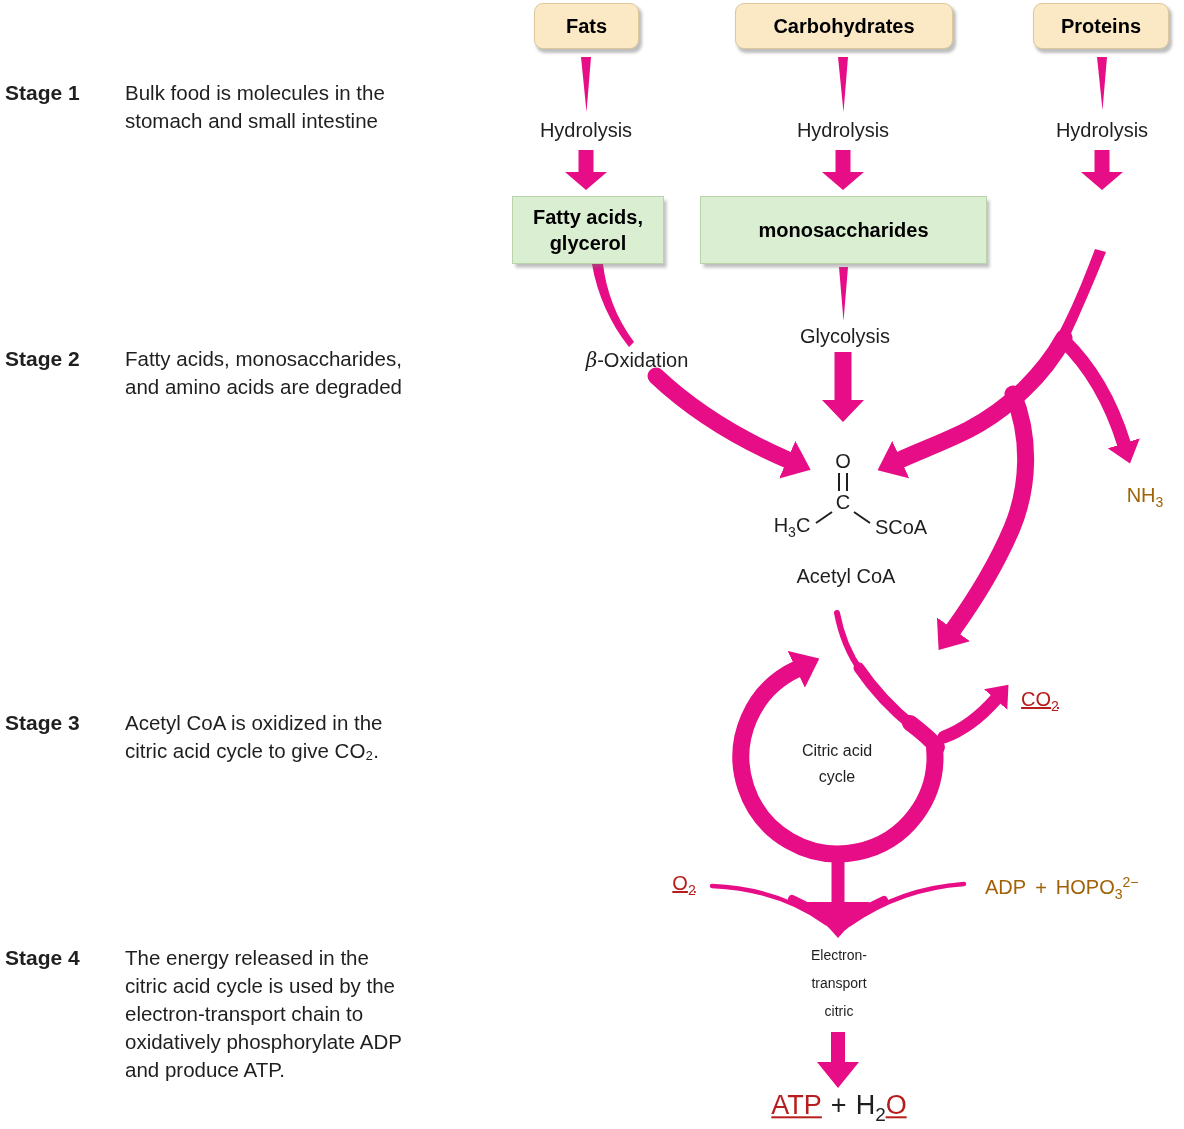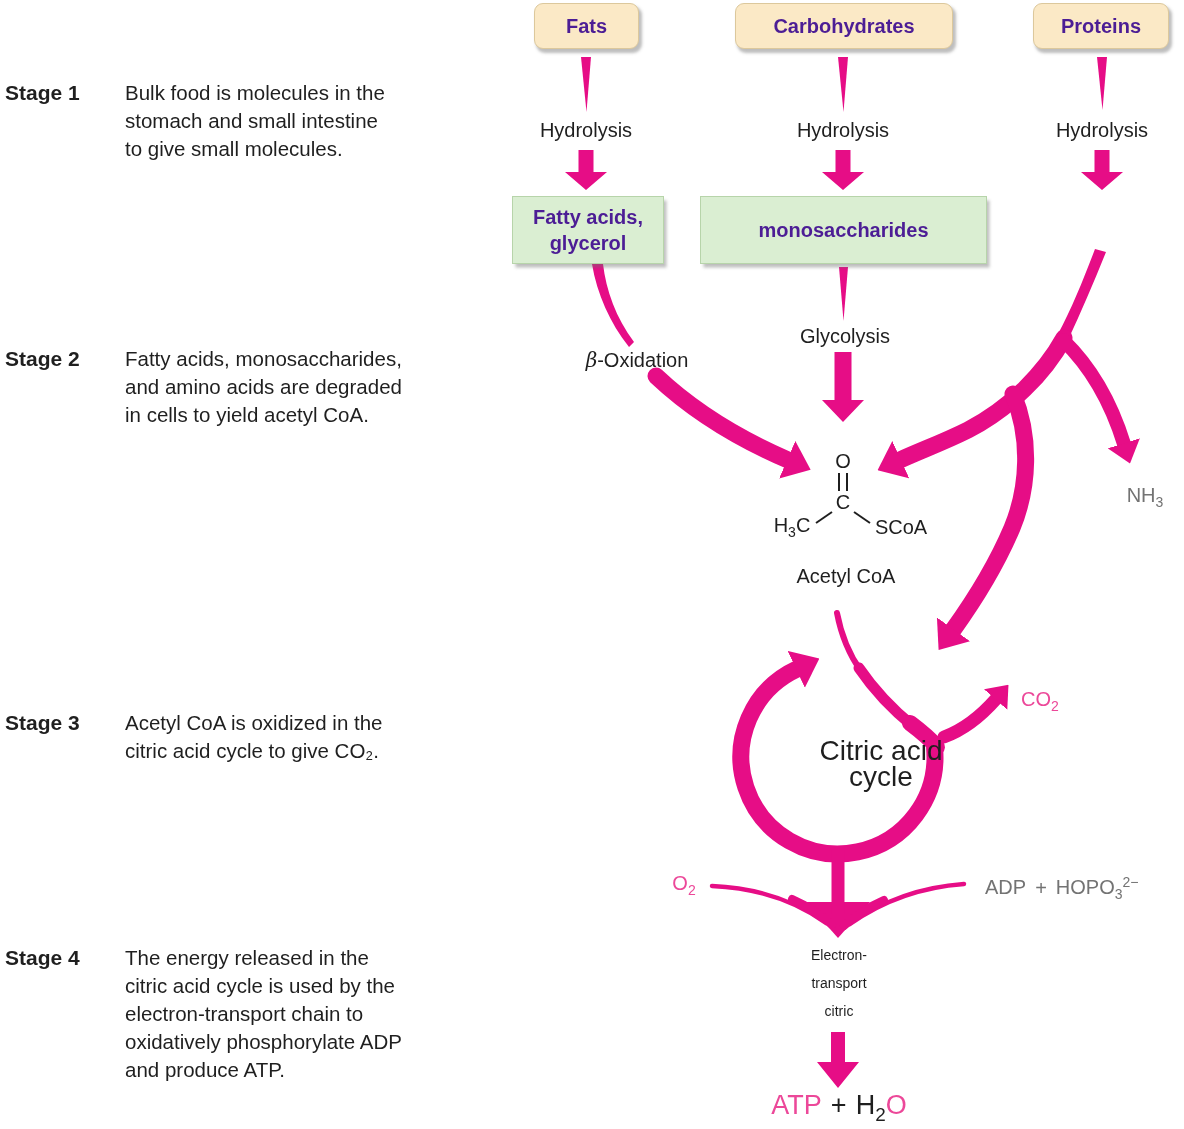--- a/index.html
+++ b/index.html
@@ -10,36 +10,36 @@
   svg.layer{position:absolute;left:0;top:0;}
   
   .stage-label{position:absolute;left:5px;font-weight:bold;font-size:21px;line-height:28px;white-space:nowrap;}
   .stage-body{position:absolute;left:125px;font-size:20.5px;line-height:28px;}
   .stage-body div{white-space:nowrap;}
   
   .box{
     position:absolute;display:flex;flex-direction:column;align-items:center;justify-content:center;
     font-weight:bold;font-size:20px;text-align:center;line-height:26px;
     border:1px solid;border-radius:9px;box-shadow:2.5px 3.5px 3px rgba(110,110,110,0.45);
-    color:#4c1d95;white-space:nowrap;
+    color:#000000;white-space:nowrap;
   }
   .box.cream{background:#fbe9c6;border-color:#dcc89c;}
   .box.green{background:#daeed2;border-color:#b7d4aa;border-radius:0;}
   
   .lbl{position:absolute;transform:translate(-50%,-50%);font-size:20px;white-space:nowrap;color:#1f1f1f;}
   .lbl.bold{font-weight:normal;}
   .lbl.center{text-align:center;}
-  .pink{color:#ec4899;}
-  .teal{color:#737373;}
+  .pink{color:#b91c1c;text-decoration:underline;}
+  .teal{color:#a16207;}
   .beta{font-style:italic;font-family:"DejaVu Serif","Liberation Serif",serif;}
   sub{font-size:0.7em;}
   sup{font-size:0.7em;}
   .plus-gap{display:inline-block;margin:0 9px;}
   .etc-label{line-height:28px;font-size:14px;}
-  .cycle-label{line-height:26px;font-size:28px;margin-left:44px;}
+  .cycle-label{line-height:26px;font-size:16px;}
 </style>
 </head>
 <body>
 
 <div class="canvas">
 
   <svg class="layer" width="1184" height="1129" viewBox="0 0 1184 1129">
     <defs>
       <marker id="ah" orient="auto" markerUnits="strokeWidth" markerWidth="1.5" markerHeight="2.4" viewBox="0 0 1.5 2.4" refX="0.05" refY="1.2">
         <path d="M0,0 L1.5,1.2 L0,2.4 Z" fill="#e60d86"></path>
@@ -101,28 +101,26 @@
       <line x1="847" y1="473" x2="847" y2="491"></line>
       <line x1="832" y1="512" x2="816" y2="523"></line>
       <line x1="854" y1="512" x2="870" y2="523"></line>
     </g>
   </svg>
 
   <div class="stage-label" style="top:79px">Stage 1</div>
   <div class="stage-body" style="top:79px">
     <div>Bulk food is molecules in the</div>
     <div>stomach and small intestine</div>
-    <div>to give small molecules.</div>
   </div>
 
   <div class="stage-label" style="top:345px">Stage 2</div>
   <div class="stage-body" style="top:345px">
     <div>Fatty acids, monosaccharides,</div>
     <div>and amino acids are degraded</div>
-    <div>in cells to yield acetyl CoA.</div>
   </div>
 
   <div class="stage-label" style="top:709px">Stage 3</div>
   <div class="stage-body" style="top:709px">
     <div>Acetyl CoA is oxidized in the</div>
     <div>citric acid cycle to give CO₂.</div>
   </div>
 
   <div class="stage-label" style="top:944px">Stage 4</div>
   <div class="stage-body" style="top:944px">

